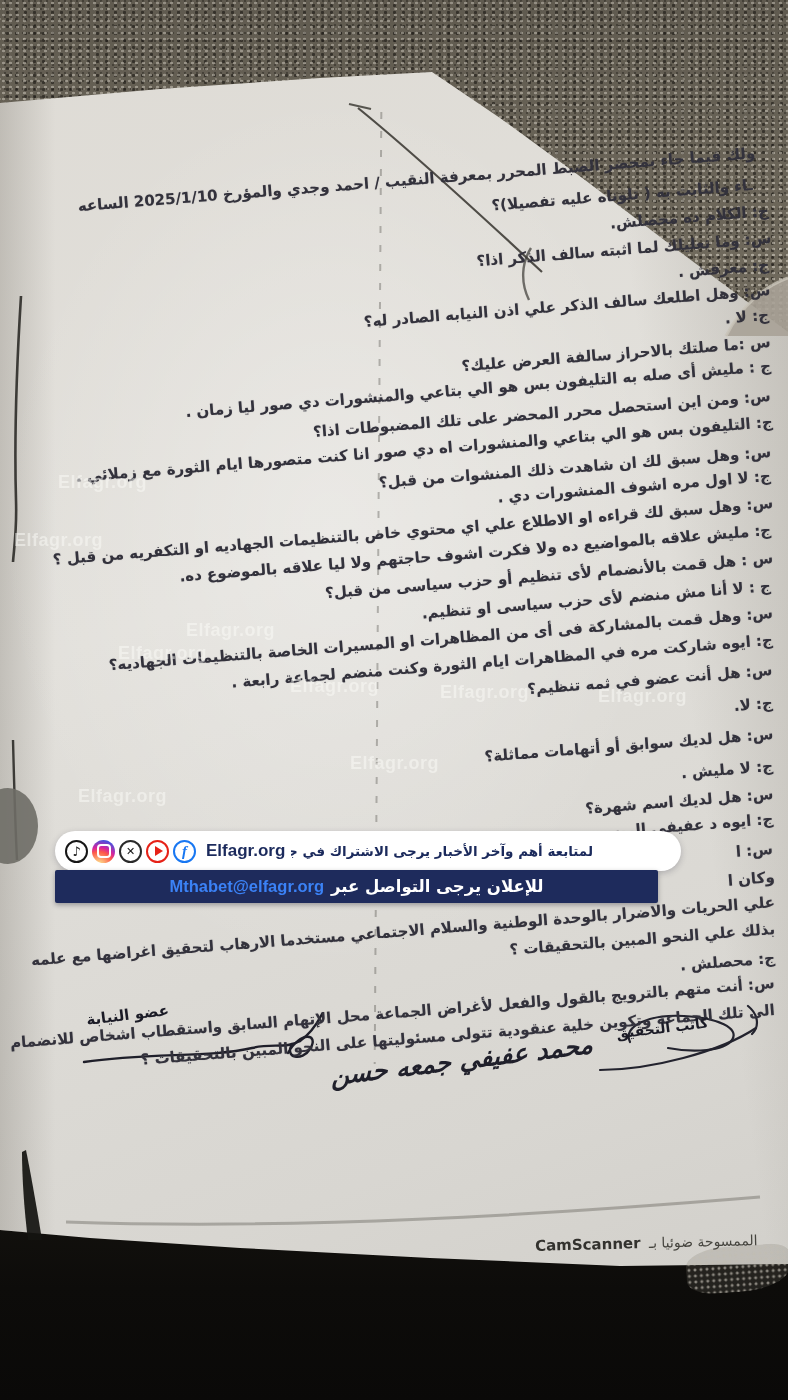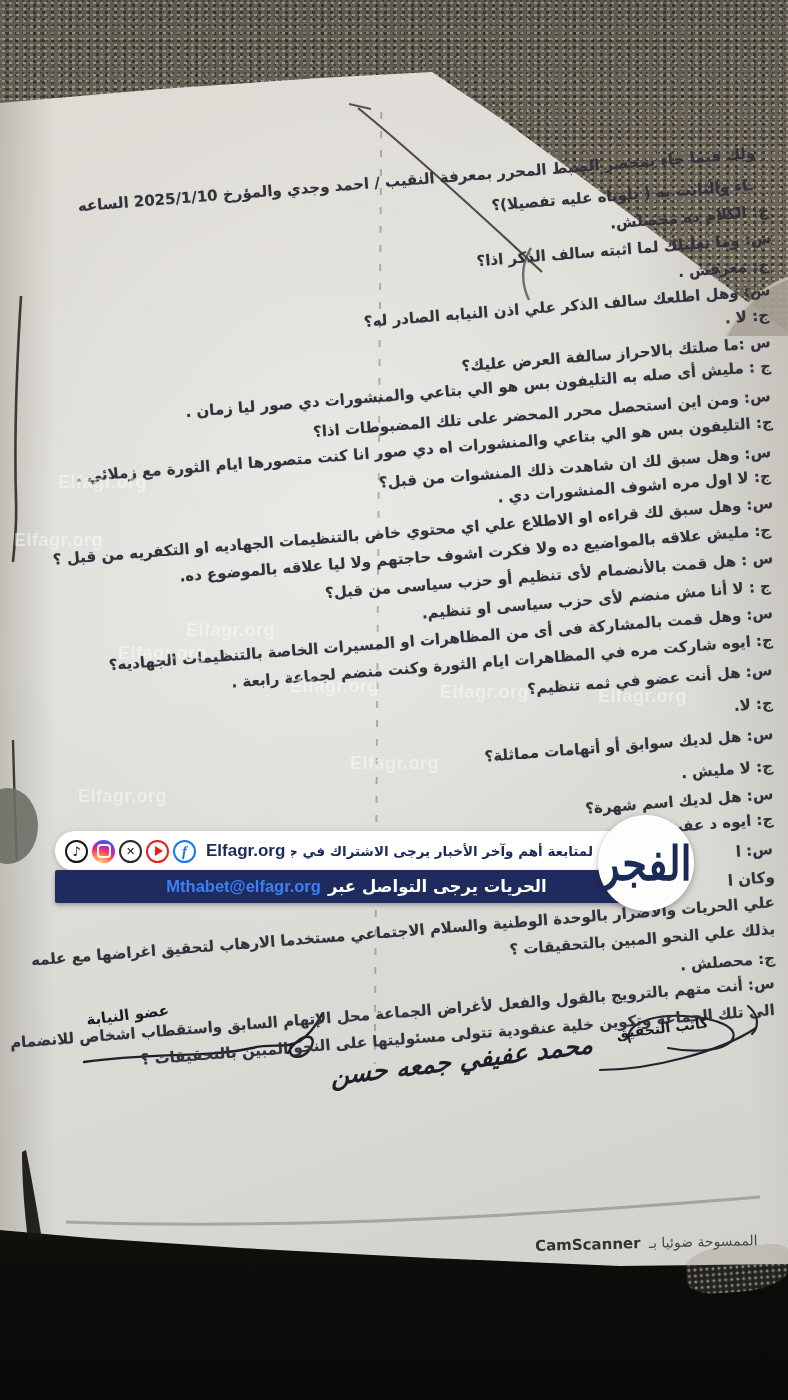--- a/index.html
+++ b/index.html
@@ -217,21 +217,18 @@
           <span class="sico x">✕</span>
           <span class="sico youtube">
             <i class="yt-tri"></i>
           </span>
           <span class="sico facebook">f</span>
         </span>
       <span class="brand">Elfagr.org</span>
       <span class="sub-text">لمتابعة أهم وآخر الأخبار يرجى الاشتراك في جريدة الفجر</span>
     </div>
     <div class="bar">
-      <span class="bar-text">الحريات يرجى التواصل عبر</span>
+      <span class="bar-text">للإعلان يرجى التواصل عبر</span>
       <span class="bar-email">Mthabet@elfagr.org</span>
     </div>
-    <div class="logo">
-      <span class="logo-txt">الفجر</span>
-    </div>
   </div>
 
 </div>
 
 </body></html>

